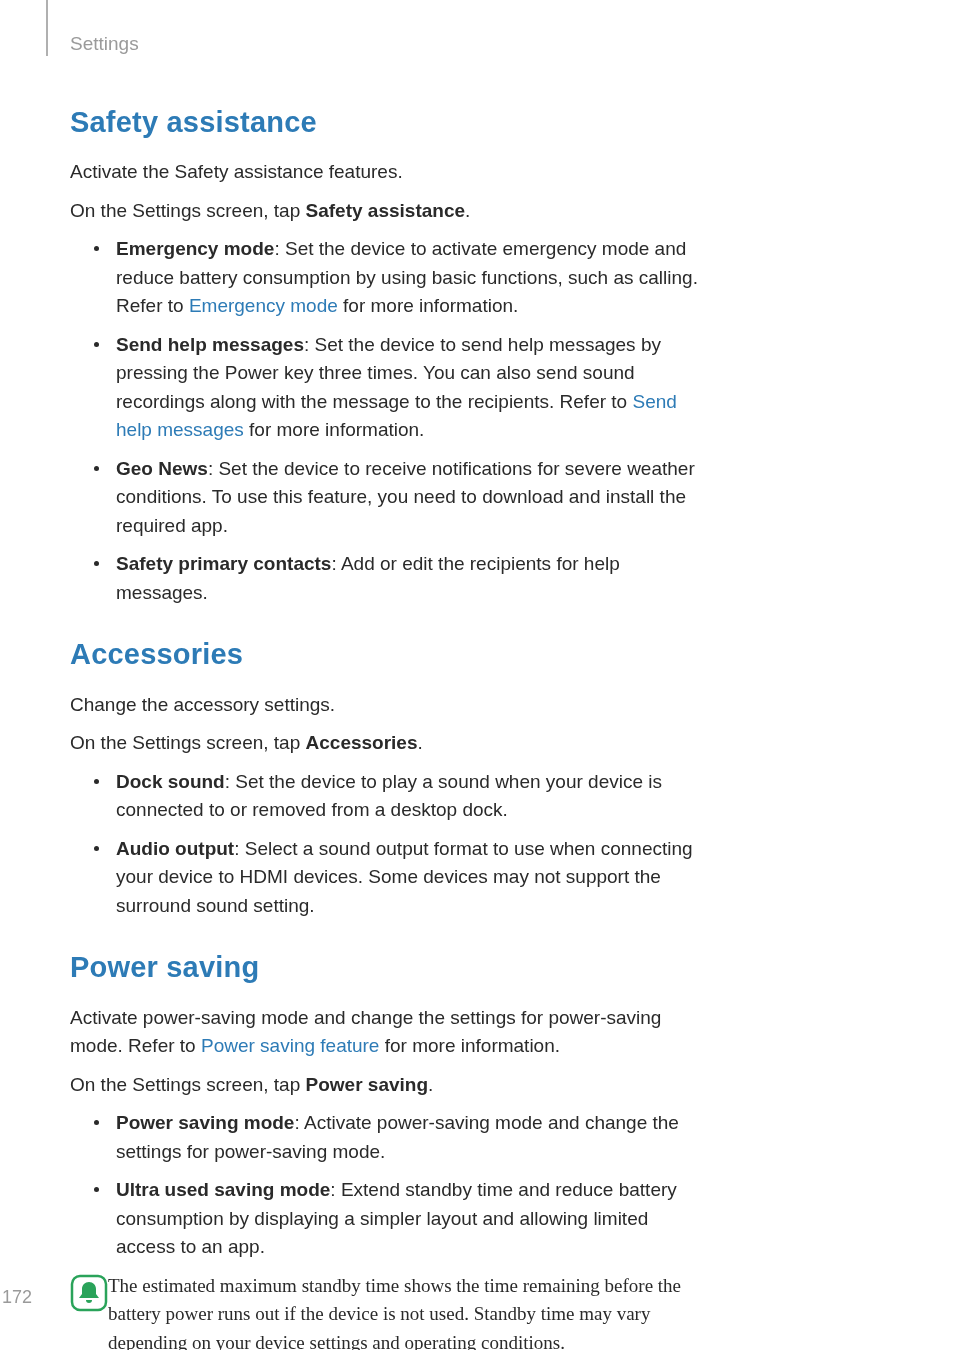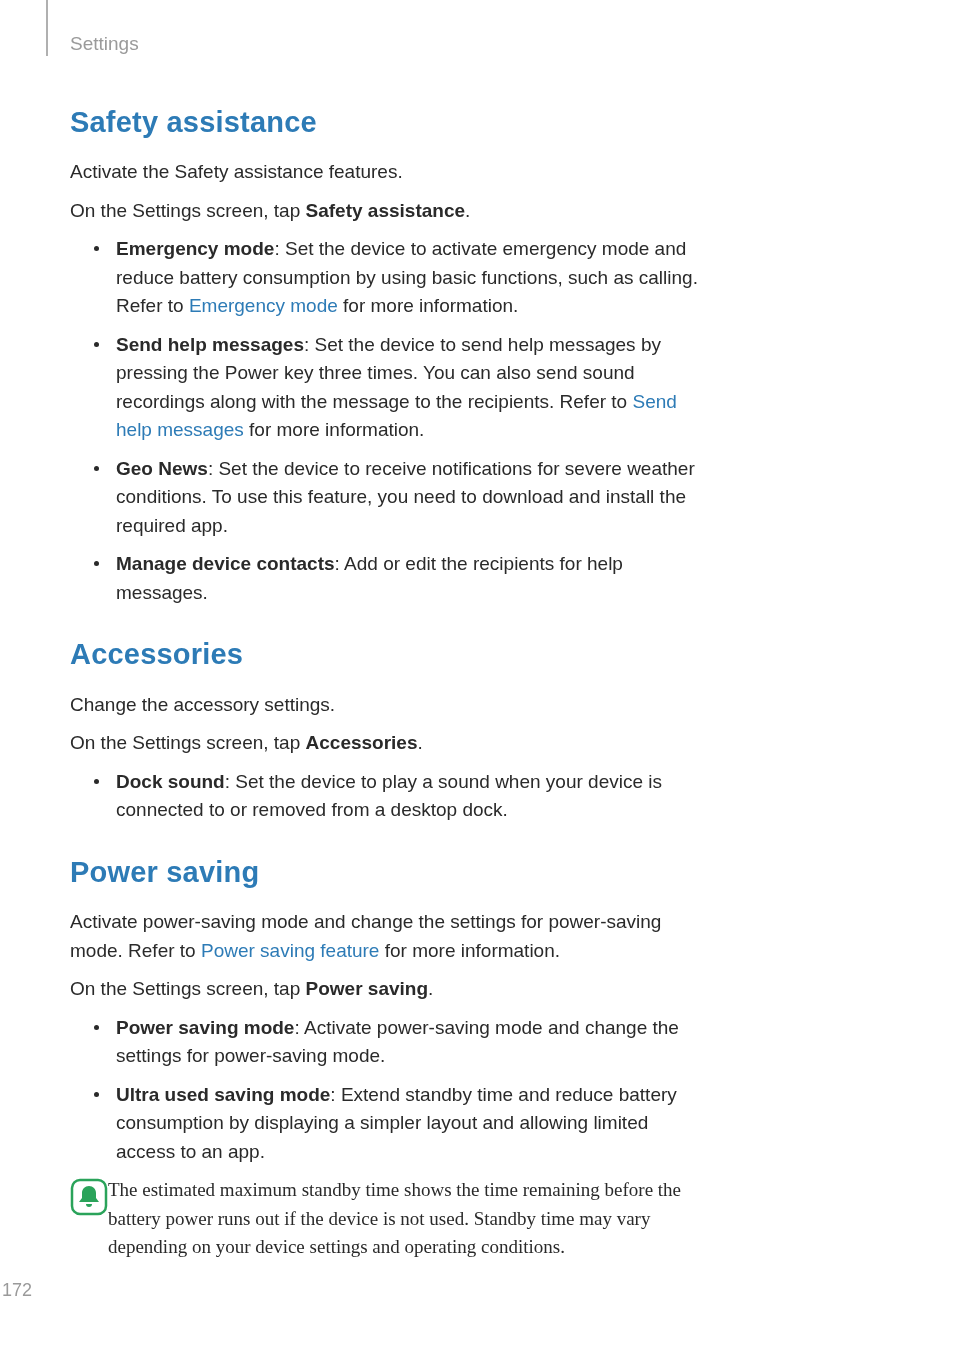--- a/index.html
+++ b/index.html
@@ -110,32 +110,35 @@
     <li>
       <span class="inline-bold">Emergency mode</span><span>: Set the device to activate emergency mode and reduce battery consumption by using basic functions, such as calling. Refer to </span><a class="link">Emergency mode</a><span> for more information.</span>
     </li>
     <li>
       <span class="inline-bold">Send help messages</span><span>: Set the device to send help messages by pressing the Power key three times. You can also send sound recordings along with the message to the recipients. Refer to </span><a class="link">Send help messages</a><span> for more information.</span>
     </li>
     <li>
       <span class="inline-bold">Geo News</span><span>: Set the device to receive notifications for severe weather conditions. To use this feature, you need to download and install the required app.</span>
     </li>
     <li>
-      <span class="inline-bold">Manage device contacts</span><span>: Add or edit the recipients for help messages.</span>
+      <span class="inline-bold">Safety primary contacts</span><span>: Add or edit the recipients for help messages.</span>
     </li>
   </ul>
 
   <h2 class="section">Accessories</h2>
   <p class="body">Change the accessory settings.</p>
   <p class="body">
     <span>On the Settings screen, tap </span><span class="inline-bold">Accessories</span><span>.</span>
   </p>
   <ul class="bullets">
     <li>
       <span class="inline-bold">Dock sound</span><span>: Set the device to play a sound when your device is connected to or removed from a desktop dock.</span>
+    </li>
+    <li>
+      <span class="inline-bold">Audio output</span><span>: Select a sound output format to use when connecting your device to HDMI devices. Some devices may not support the surround sound setting.</span>
     </li>
   </ul>
 
   <h2 class="section">Power saving</h2>
   <p class="body">
     <span>Activate power-saving mode and change the settings for power-saving mode. Refer to </span><a class="link">Power saving feature</a><span> for more information.</span>
   </p>
   <p class="body">
     <span>On the Settings screen, tap </span><span class="inline-bold">Power saving</span><span>.</span>
   </p>

